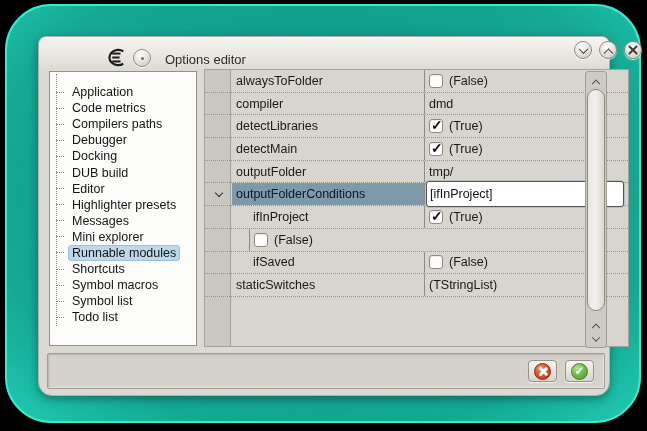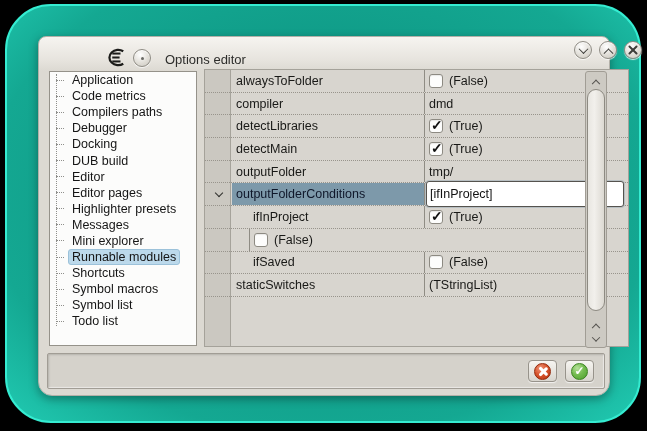--- a/index.html
+++ b/index.html
@@ -44,21 +44,21 @@
   .xicon { position:relative; width:10px; height:10px; display:inline-block; }
   .xicon::before,.xicon::after { content:""; position:absolute; left:4px; top:-1px; width:2px; height:12px; background:#3e3e3a; border-radius:1px; }
   .xicon::before { transform:rotate(45deg); }
   .xicon::after { transform:rotate(-45deg); }
 
   
   .sidebar {
     position:absolute; left:10px; top:34px; width:148px; height:275px;
     background:#fcfcfb; border:1px solid #95928a; overflow:hidden;
   }
-  .tree { position:relative; padding-top:0; }
+  .tree { position:relative; padding-top:12px; }
   .tree-rail { position:absolute; left:6px; top:2px; bottom:10px; width:0; border-left:1px dotted #8f8f8b; height:252px; }
   .si { position:relative; height:16.1px; display:flex; align-items:center; padding-left:6px; font-size:12.5px; color:#151515; white-space:nowrap; }
   .si .tick { width:8px; height:0; border-top:1px dotted #8f8f8b; margin-right:4px; flex:none; }
   .si .lbl { padding:0 3px; border-radius:3px; border:1px solid transparent; line-height:14px; }
   .si .lbl.sel { background:#bcd9eb; border-color:#9cc2da; }
 
   
   .grid {
     position:absolute; left:165px; top:32px; width:425px; height:278px;
     background:#d8d5cf; border:1px solid #a5a29a;
@@ -161,24 +161,20 @@
         <div class="si">
             <span class="tick"></span>
             <span class="lbl">DUB build</span>
           </div>
         <div class="si">
             <span class="tick"></span>
             <span class="lbl">Editor</span>
           </div>
         <div class="si">
             <span class="tick"></span>
-            <span class="lbl">Editor pages</span>
-          </div>
-        <div class="si">
-            <span class="tick"></span>
             <span class="lbl">Highlighter presets</span>
           </div>
         <div class="si">
             <span class="tick"></span>
             <span class="lbl">Messages</span>
           </div>
         <div class="si">
             <span class="tick"></span>
             <span class="lbl">Mini explorer</span>
           </div>

